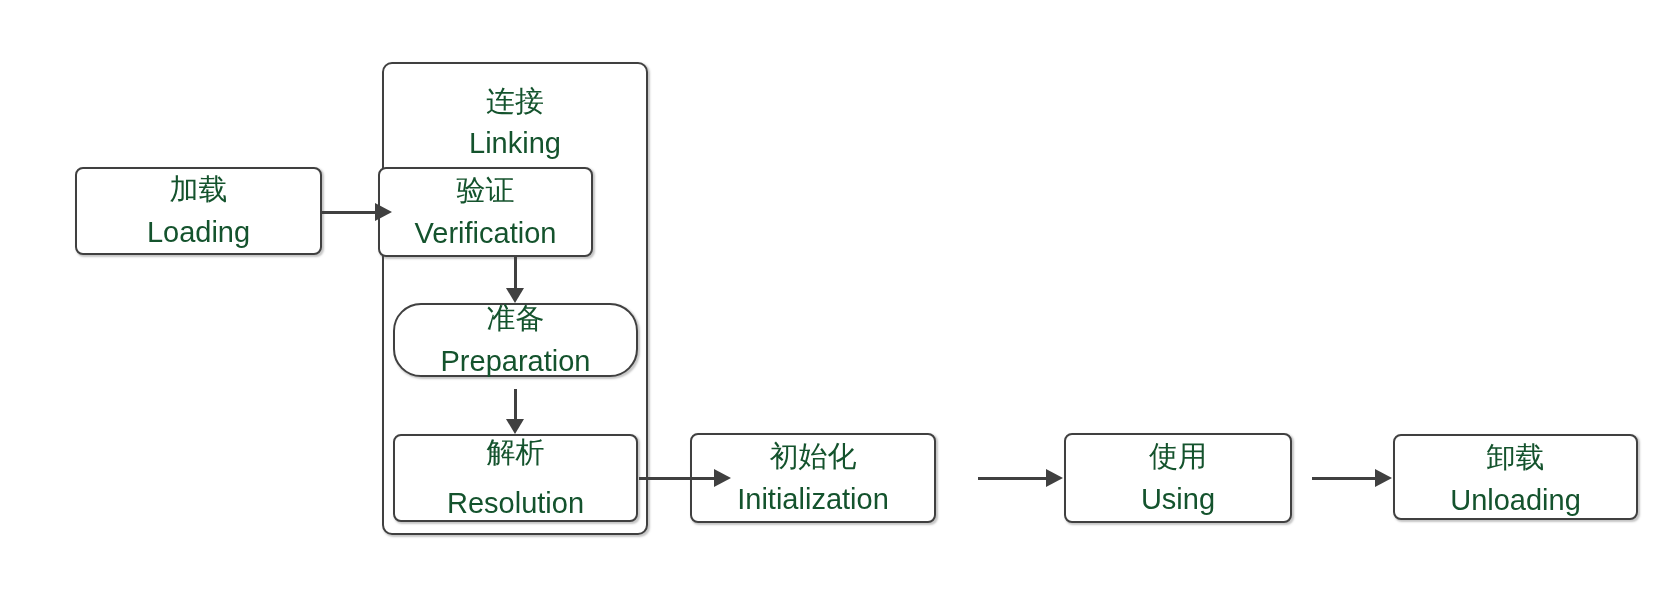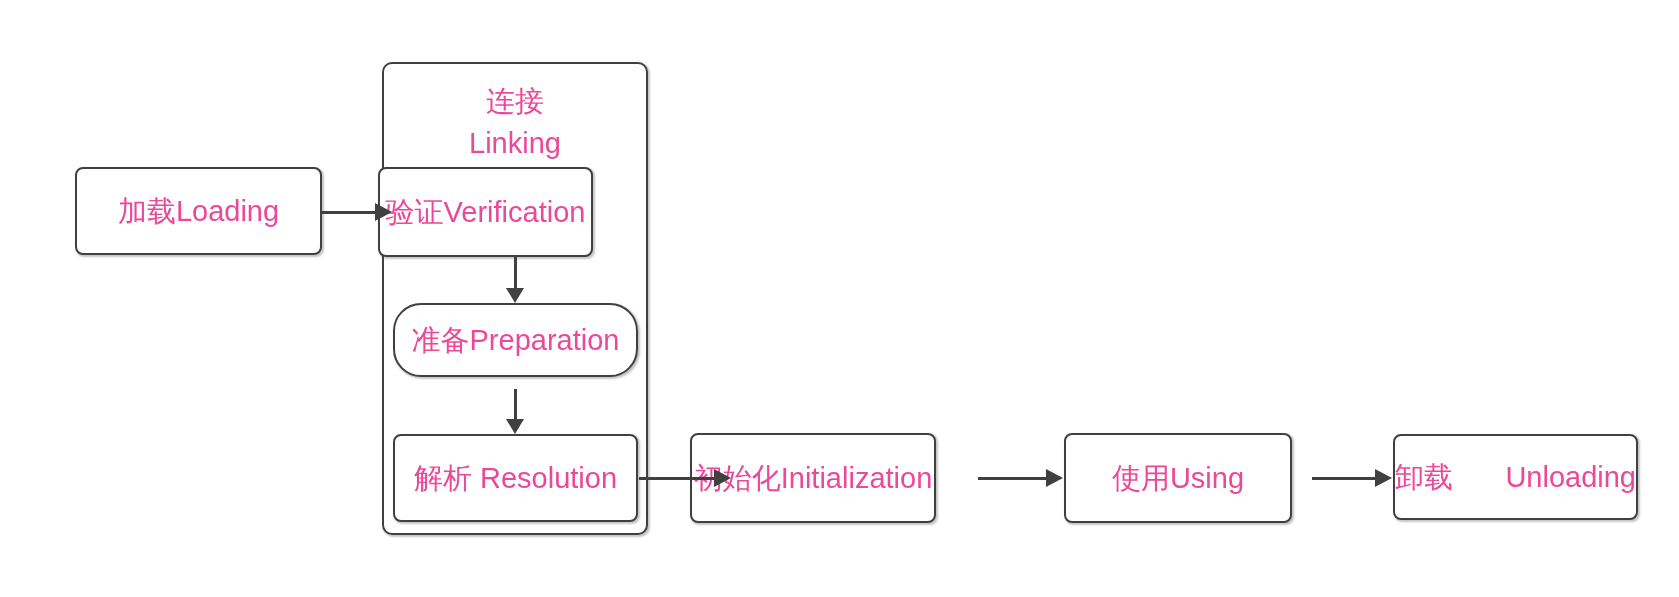--- a/index.html
+++ b/index.html
@@ -2,34 +2,34 @@
 <html><head>
 <meta charset="utf-8">
 <style>
   html, body { margin: 0; padding: 0; background: #ffffff; }
   #canvas {
     position: relative;
     width: 1679px;
     height: 597px;
     background: #ffffff;
     font-family: "Liberation Sans", "DejaVu Sans", sans-serif;
-    color: #ec4899;
+    color: #14532d;
     overflow: hidden;
   }
   .node, .group {
     position: absolute;
     box-sizing: border-box;
     background: #ffffff;
     border: 2.5px solid #404040;
     border-radius: 8px;
     box-shadow: 1.5px 1.5px 2px rgba(90,90,90,0.35);
   }
   .node {
     display: flex;
-    flex-direction: row;
+    flex-direction: column;
     align-items: center;
     justify-content: center;
     font-size: 29px;
     line-height: 43px;
     text-align: center;
   }
   .group { border-radius: 10px; }
   .group-title {
     position: absolute;
     display: flex;

